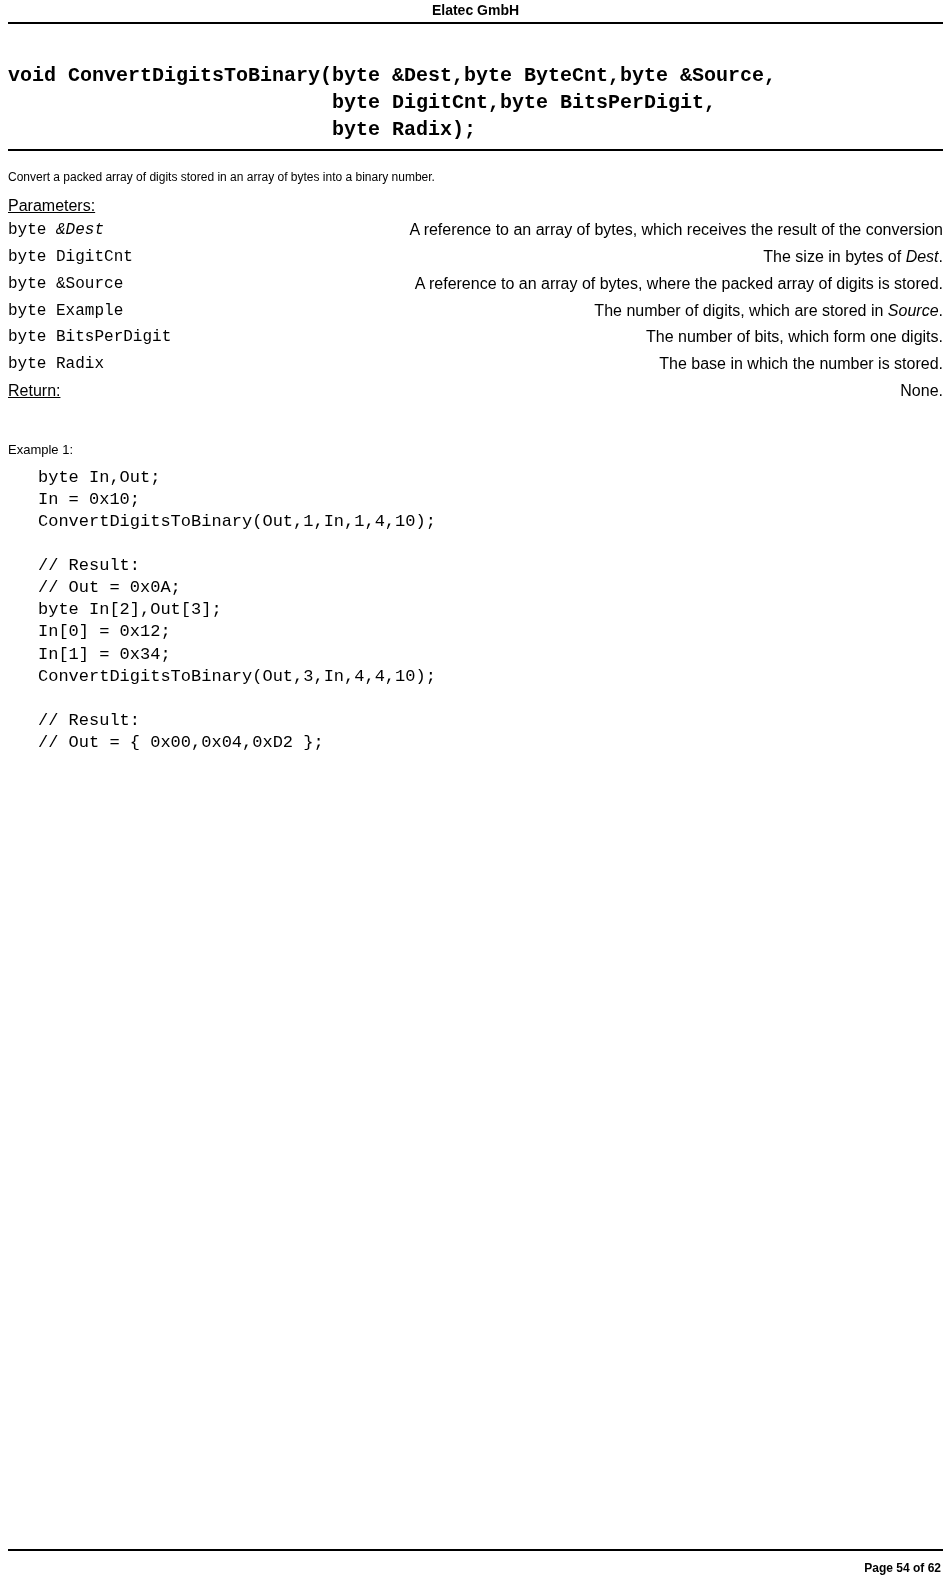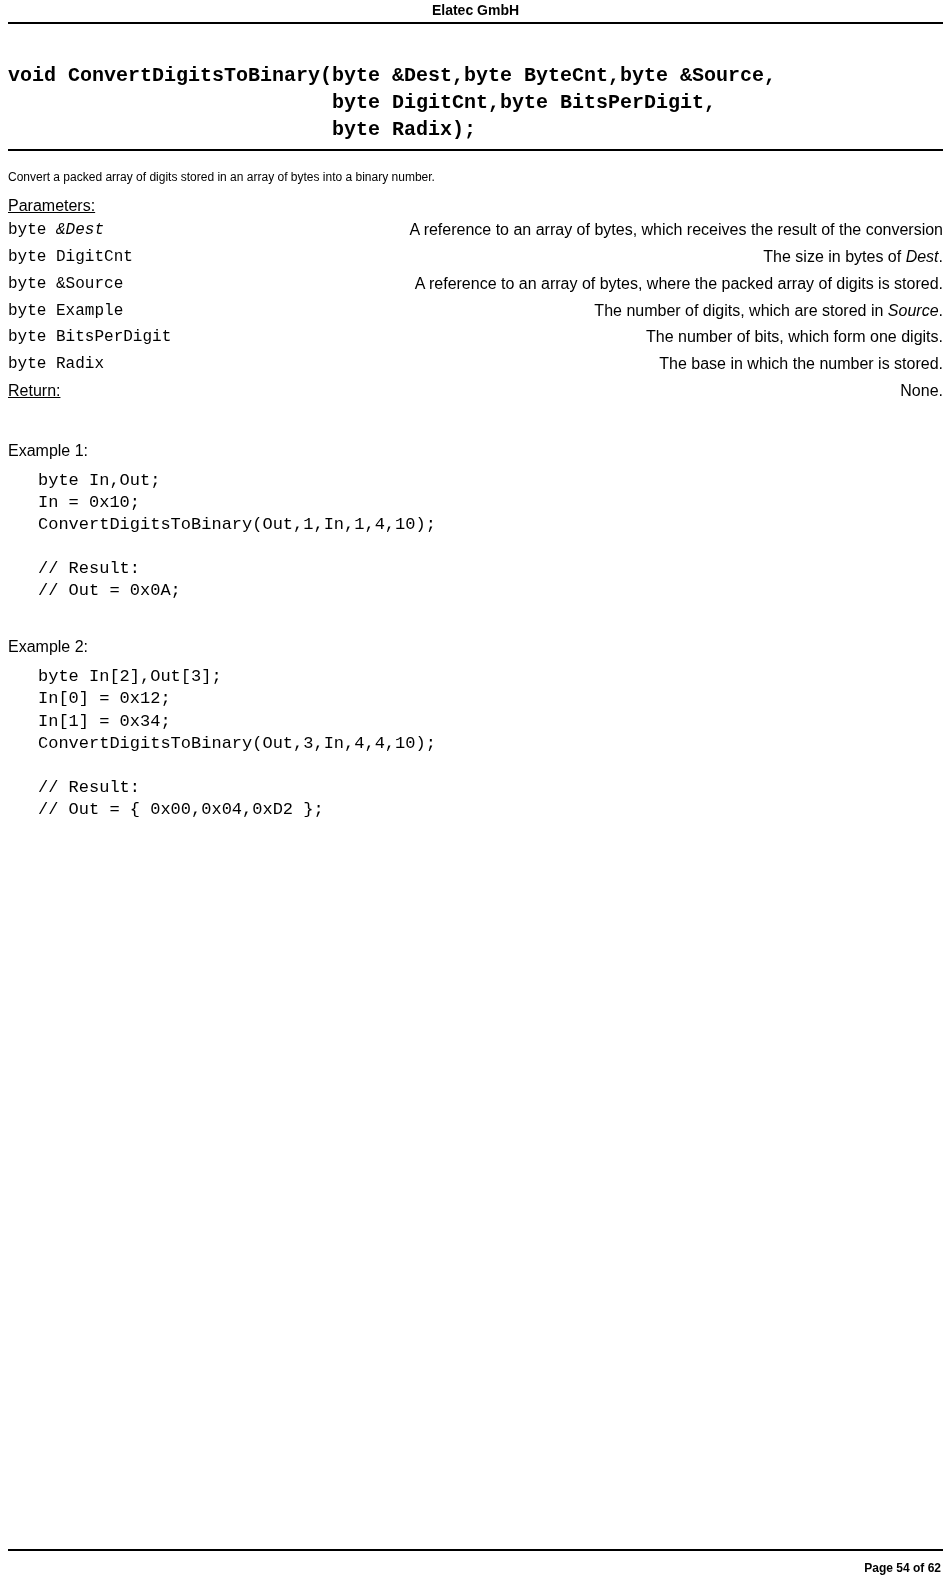--- a/index.html
+++ b/index.html
@@ -72,21 +72,21 @@
     }
     .param-desc-cell .ital {
       font-style: italic;
     }
     .return-label {
       text-decoration: underline;
       font-family: Liberation Sans, sans-serif;
       font-size: 16px;
     }
     .example-label {
-      font-size: 16px;
+      font-size: 13px;
       margin-top: 36px;
       margin-bottom: 10px;
     }
     .code-block {
       font-family: Liberation Mono, monospace;
       font-size: 17px;
       white-space: pre;
       line-height: 1.3;
       margin-left: 30px;
     }
@@ -158,21 +158,20 @@
     </table>
 
   <div id="examples-container">
       <div class="example-label">Example 1:</div>
       <div class="code-block">byte In,Out;
 In = 0x10;
 ConvertDigitsToBinary(Out,1,In,1,4,10);
 
 // Result:
 // Out = 0x0A;</div>
-      <div class="example-label">Example 2:</div>
       <div class="code-block">byte In[2],Out[3];
 In[0] = 0x12;
 In[1] = 0x34;
 ConvertDigitsToBinary(Out,3,In,4,4,10);
 
 // Result:
 // Out = { 0x00,0x04,0xD2 };</div>
     </div>
 
 </div>

